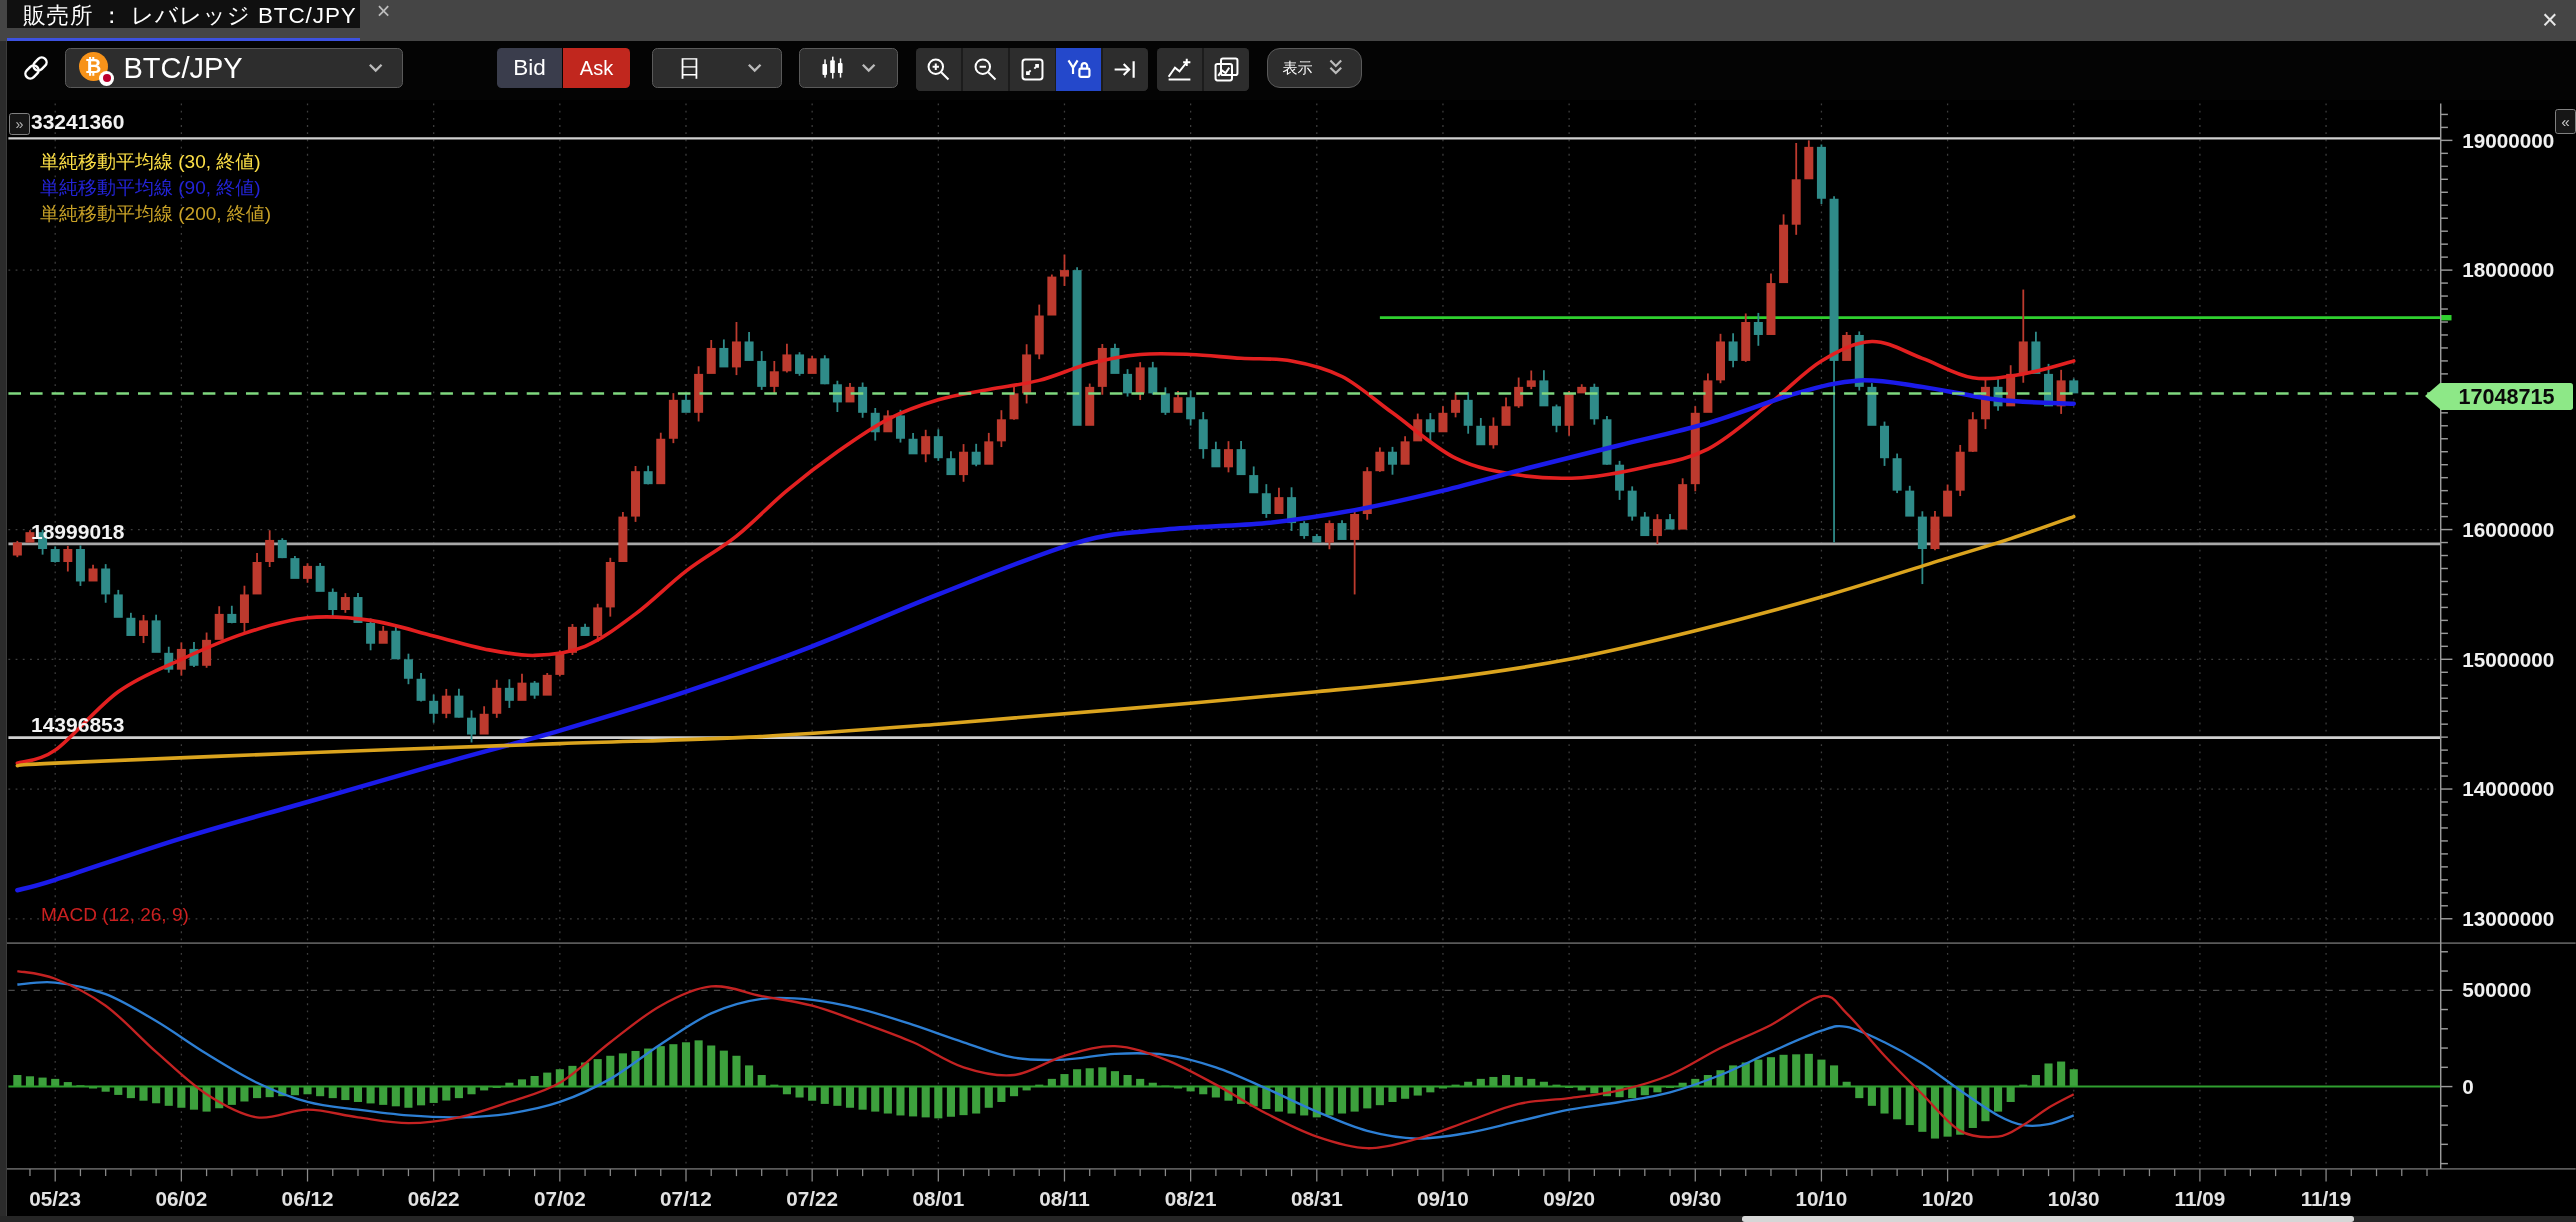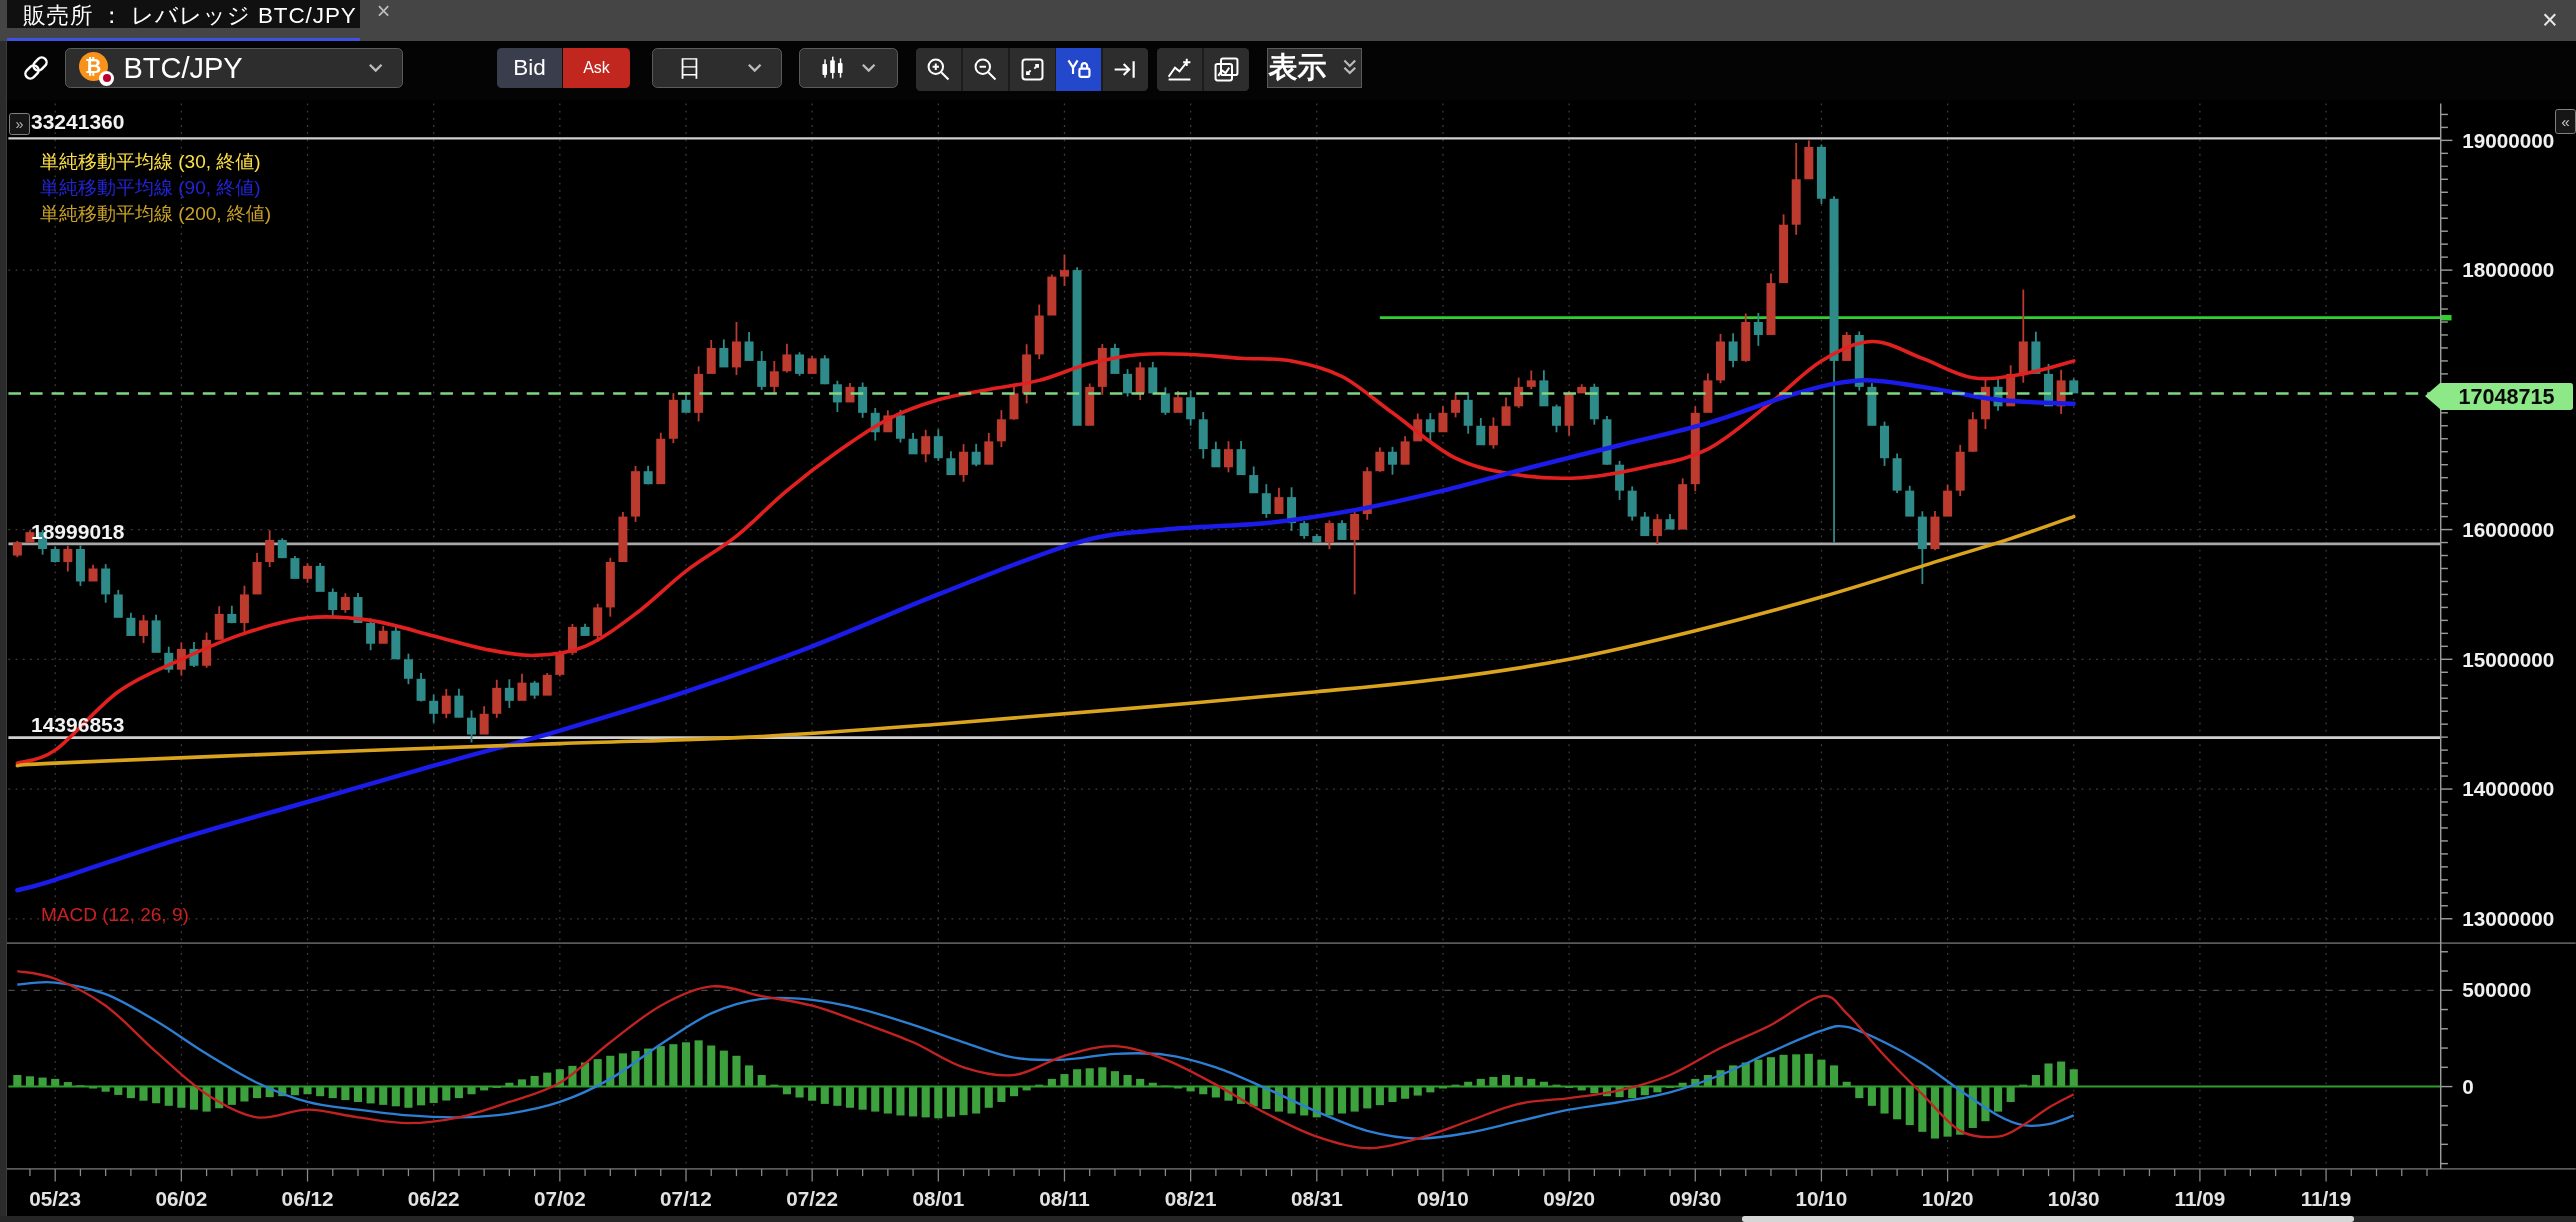--- a/index.html
+++ b/index.html
@@ -25,32 +25,32 @@
   .sym-label{font-size:29px;margin-left:10.8px;color:#fff;}
   .sym-chevron{position:absolute;right:14.4px;}
   .btc-wrap{position:relative;width:34px;height:32px;}
   .btc-coin{position:absolute;left:0;top:0;width:29px;height:29px;border-radius:50%;
        background:#f7931a;color:#fff;font-size:20px;font-weight:bold;display:flex;
        align-items:center;justify-content:center;}
   .jp-badge{position:absolute;right:-1.8px;bottom:-1.8px;width:15.3px;height:15.3px;border-radius:50%;
        background:#fff;display:flex;align-items:center;justify-content:center;}
   .jp-dot{width:8px;height:8px;border-radius:50%;background:#bc002d;}
   .bid-btn{left:497px;width:65px;background:#3a3d4c;border-radius:4.5px 0 0 4.5px;font-size:22.5px;}
-  .ask-btn{left:563px;width:67px;background:#c1271e;border-radius:0 4.5px 4.5px 0;font-size:16px;}
+  .ask-btn{left:563px;width:67px;background:#c1271e;border-radius:0 4.5px 4.5px 0;font-size:20px;}
   .interval-select{left:652px;width:130px;font-size:23.4px;}
   .interval-select .lbl{position:absolute;left:25px;}
   .interval-select .chev{position:absolute;right:14.4px;}
   .type-select{left:799px;width:99px;}
   .group{position:absolute;top:7.2px;height:43px;display:flex;background:#1c1c1c;border-radius:4.5px;overflow:hidden;}
   .g1{left:916px;} .g2{left:1157px;}
   .gbtn{width:45px;height:43px;background:#2d2d2d;margin-right:1.8px;display:flex;
        align-items:center;justify-content:center;cursor:pointer;}
   .gbtn:last-child{margin-right:0;}
   .gbtn.active{background:#2448cb;}
-  .display-select{left:1267px;width:95px;border-radius:0;font-size:29px;font-weight:bold;}
+  .display-select{left:1267px;width:95px;border-radius:13px;font-size:15px;}
   .display-select .lbl{margin-right:12.6px;}
   
   .left-strip{position:absolute;left:0;top:41px;width:7.2px;height:1181px;background:#2b2b2b;
        border-right:0.9px solid #3c3c3c;}
   .collapse-left{position:absolute;left:9px;top:113px;width:21px;height:21.6px;background:#161616;
        border:0.9px solid #808080;border-radius:2.7px;color:#b5b5b5;font-size:14.4px;line-height:20px;
        text-align:center;cursor:pointer;z-index:5;}
   .collapse-right{position:absolute;left:2555px;top:109px;width:21px;height:25px;background:#161616;
        border:0.9px solid #808080;border-radius:2.7px;color:#cccccc;font-size:15.3px;line-height:23.4px;
        text-align:center;cursor:pointer;z-index:5;}

